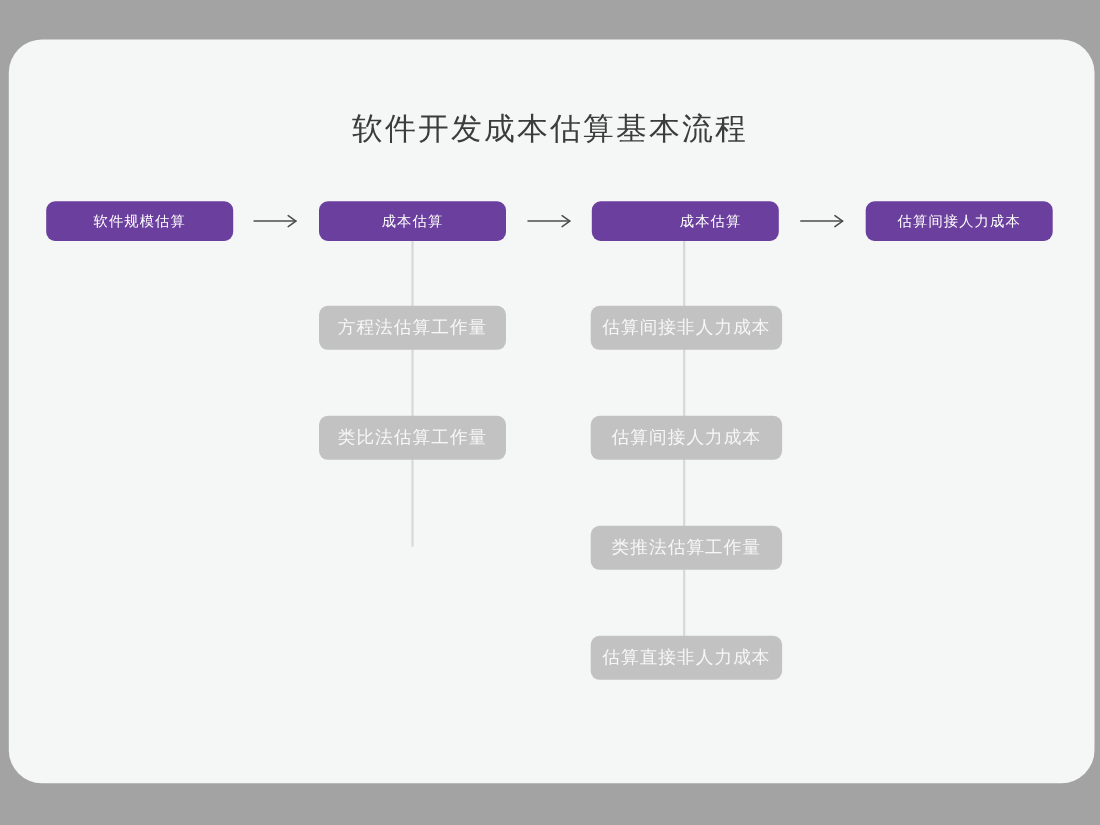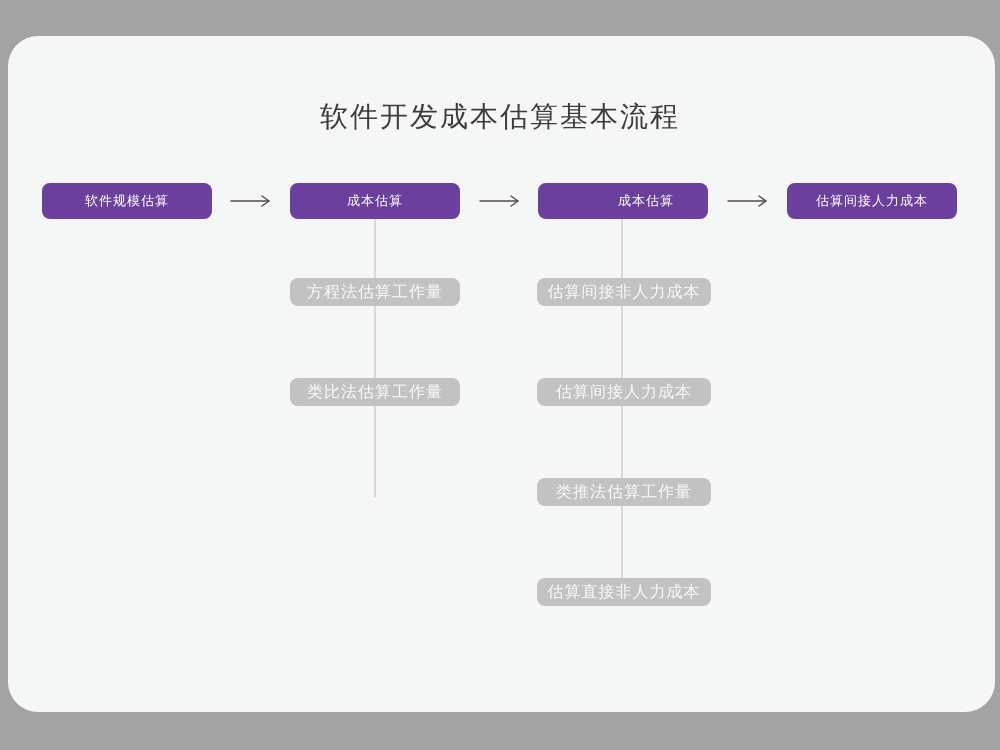--- a/index.html
+++ b/index.html
@@ -70,21 +70,21 @@
   .vline{
     position:absolute;
     width:2px;
     background:var(--connector-gray);
     z-index:1;
   }
   .vline-work{left:374px;top:219px;height:278px;}
   .vline-cost{left:621px;top:219px;height:378px;}
   .sub-box{
     position:absolute;
-    height:28px;
+    height:40px;
     background:var(--sub-box-gray);
     border-radius:8px;
     color:#f7f7f7;
     font-size:16px;
     letter-spacing:1px;
     display:flex;align-items:center;justify-content:center;
     z-index:3;
   }
   .work-col{left:290px;width:170px;}
   .cost-col{left:537px;width:174px;}

